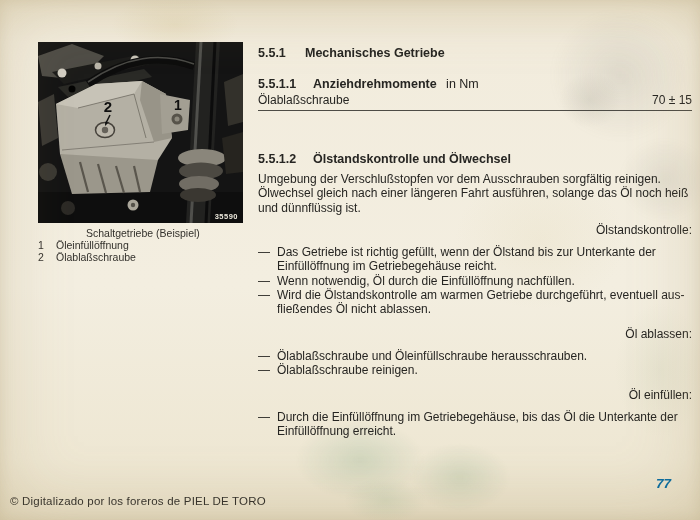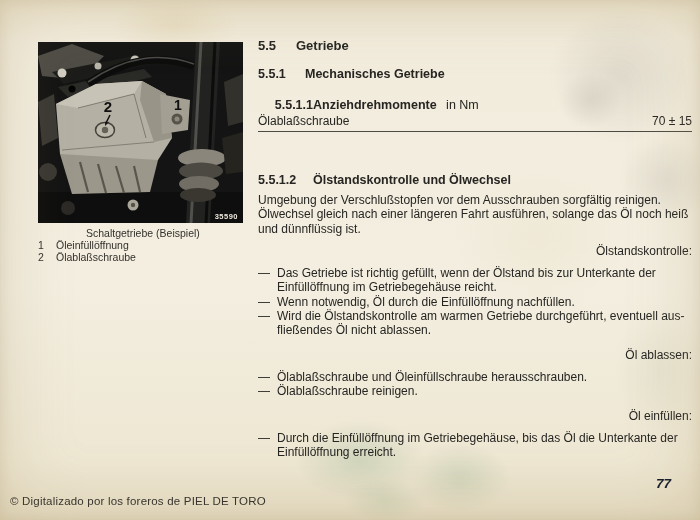--- a/index.html
+++ b/index.html
@@ -37,40 +37,40 @@
   .fig-legend .row{display:flex;font-size:10.5px;line-height:11.5px;color:#33312c;}
   .fig-legend .num{width:18px;flex:0 0 18px;}
 
   
   .col{position:absolute;left:258px;top:32px;width:434px;}
   .h1{font-size:13px;font-weight:bold;margin-top:6px;line-height:15px;}
   .h1 .num{display:inline-block;min-width:38px;}
   .h2{font-size:12.5px;font-weight:bold;margin-top:14px;line-height:15px;}
   .h2 .num{display:inline-block;min-width:47px;}
   .h3{font-size:12.5px;font-weight:bold;margin-top:16px;line-height:15px;}
-  .h3 .num{display:inline-block;min-width:55px;text-align:right;}
+  .h3 .num{display:inline-block;min-width:55px;}
   .h3 .suffix{font-weight:normal;margin-left:6px;}
   .torque-row{
     display:flex;justify-content:space-between;align-items:baseline;
     font-size:12px;line-height:14px;margin-top:1px;padding-bottom:3px;
     border-bottom:1.5px solid #4d4b45;
   }
   .h3b{font-size:12.5px;font-weight:bold;margin-top:40px;line-height:16px;}
   .h3b .num{display:inline-block;min-width:55px;}
   .body-text{font-size:12px;line-height:14.3px;color:#262522;}
   p.para{margin:5px 0 0 0;}
   .subhead{margin-top:8px;text-align:right;}
   .list{margin-top:8px;}
   .dash-item{position:relative;padding-left:19px;margin:0;}
   .dash-item .dash{position:absolute;left:0;top:0;}
   .group-gap{margin-top:10px;}
 
   .page-number{
     position:absolute;left:656px;top:476px;
-    font-size:13.5px;font-style:italic;font-weight:600;color:#0f172a;
+    font-size:13.5px;font-style:italic;font-weight:600;color:#0369a1;
   }
   .watermark{
     position:absolute;left:10px;top:495px;
     font-size:11.5px;color:#2e2c28;letter-spacing:0.2px;
   }
 </style>
 </head>
 <body>
 
 <div class="page-surface"></div>
@@ -151,23 +151,20 @@
     </div>
     <div class="row">
       <span class="num">2</span>
       <span>Ölablaßschraube</span>
     </div>
   </div>
 </div>
 
 <div class="col">
 
-  <div class="h1">
-    <span class="num">5.5</span><span>Getriebe</span>
-  </div>
 
   <div class="h2">
     <span class="num">5.5.1</span><span>Mechanisches Getriebe</span>
   </div>
 
   <div class="h3">
     <span class="num">5.5.1.1</span><span>Anziehdrehmomente</span><span class="suffix"> in Nm</span>
   </div>
 
   <div class="torque-row">

